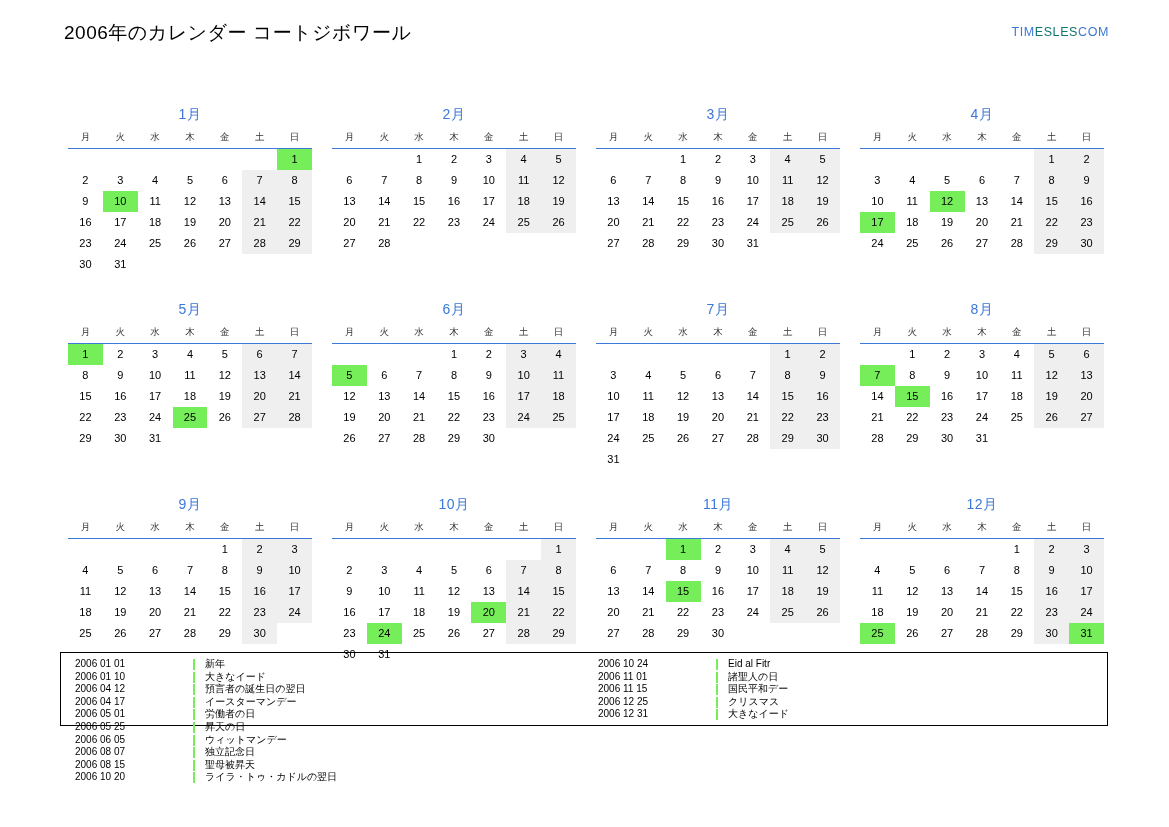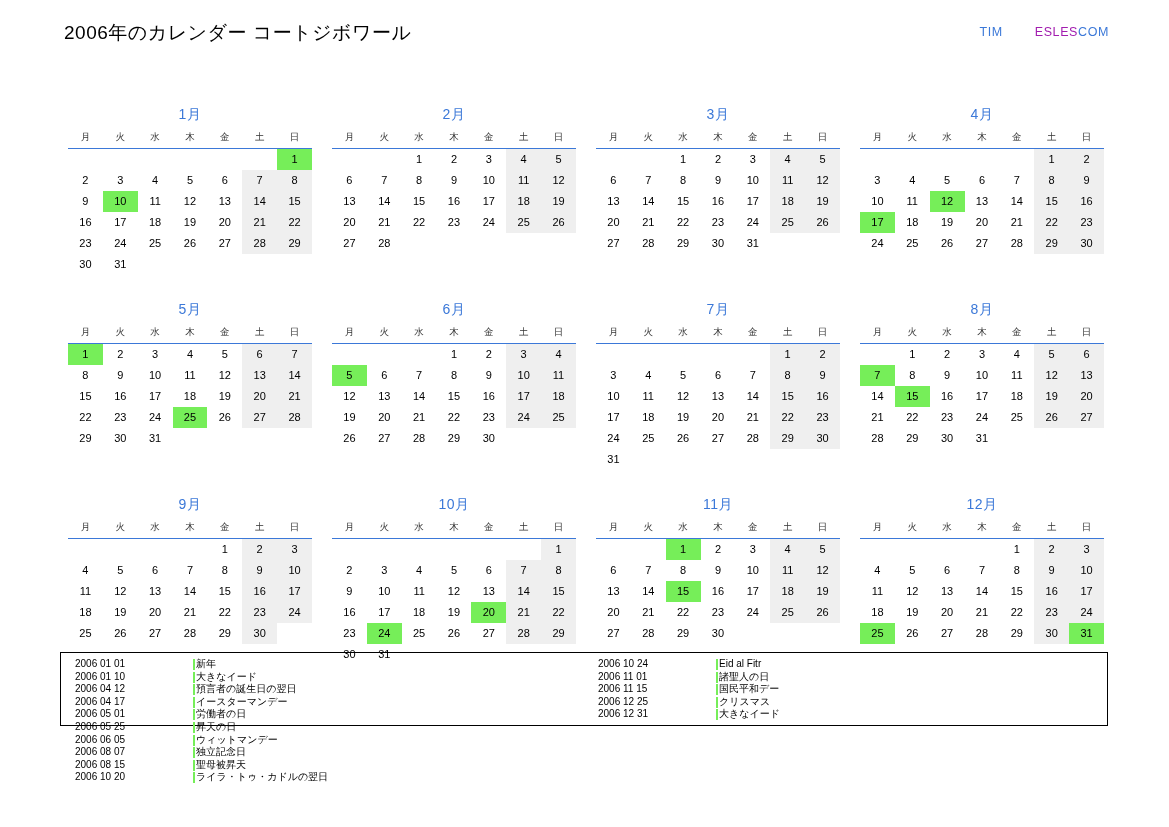--- a/index.html
+++ b/index.html
@@ -25,21 +25,21 @@
     text-align: center;
   }
   .brand {
     position: absolute;
     right: 60px; top: 25px;
     font-size: 12.5px;
     color: #3b78d8;
     letter-spacing: 0.6px;
     white-space: nowrap;
   }
-  .brand .b-mid { color: #a21caf; margin-left: 32px; }
+  .brand .b-mid { color: #0f766e; }
   
   .months {
     position: absolute;
     left: 58px; top: 62px;
     width: 1056px;
     display: grid;
     grid-template-columns: repeat(4, 264px);
     grid-auto-rows: 195px;
     margin-top: 44px;
   }
@@ -97,21 +97,21 @@
     padding-left: 14px;
     line-height: 12.6px;
     white-space: nowrap;
   }
   .leg-name {
     font-size: 10px;
     color: #000;
     line-height: 12.6px;
     white-space: nowrap;
     position: relative;
-    padding-left: 3px;
+    padding-left: 12px;
   }
   .leg-name::before {
     content: "";
     position: absolute;
     left: 0; top: 1px;
     width: 2px; height: 11px;
     background: #76ee59;
   }
 </style>
 </head>

